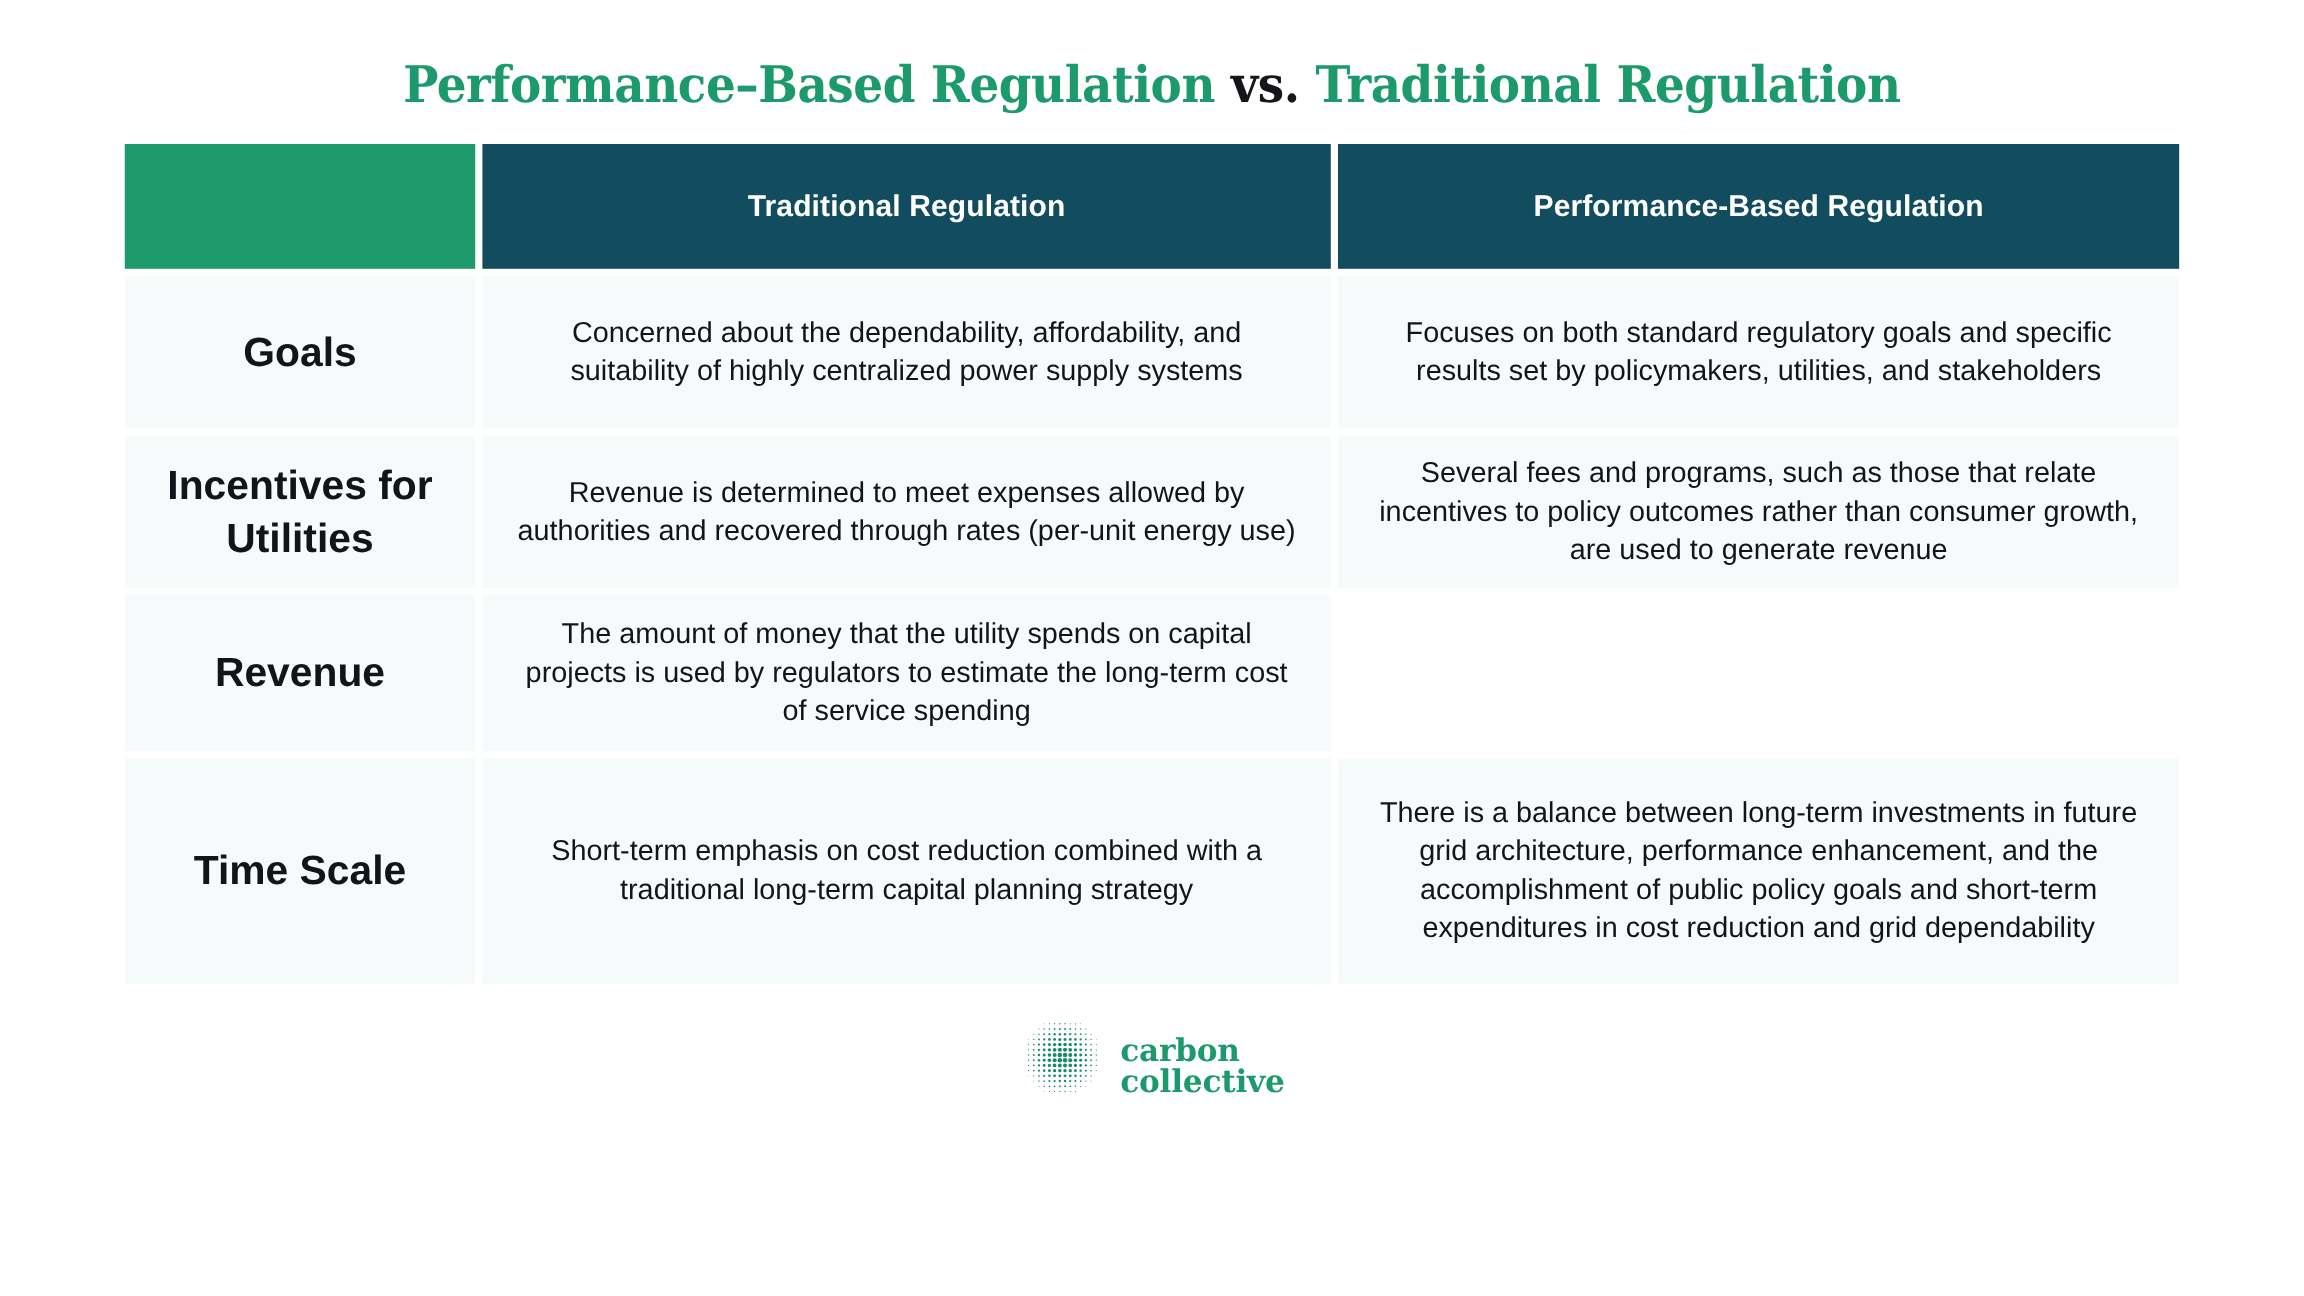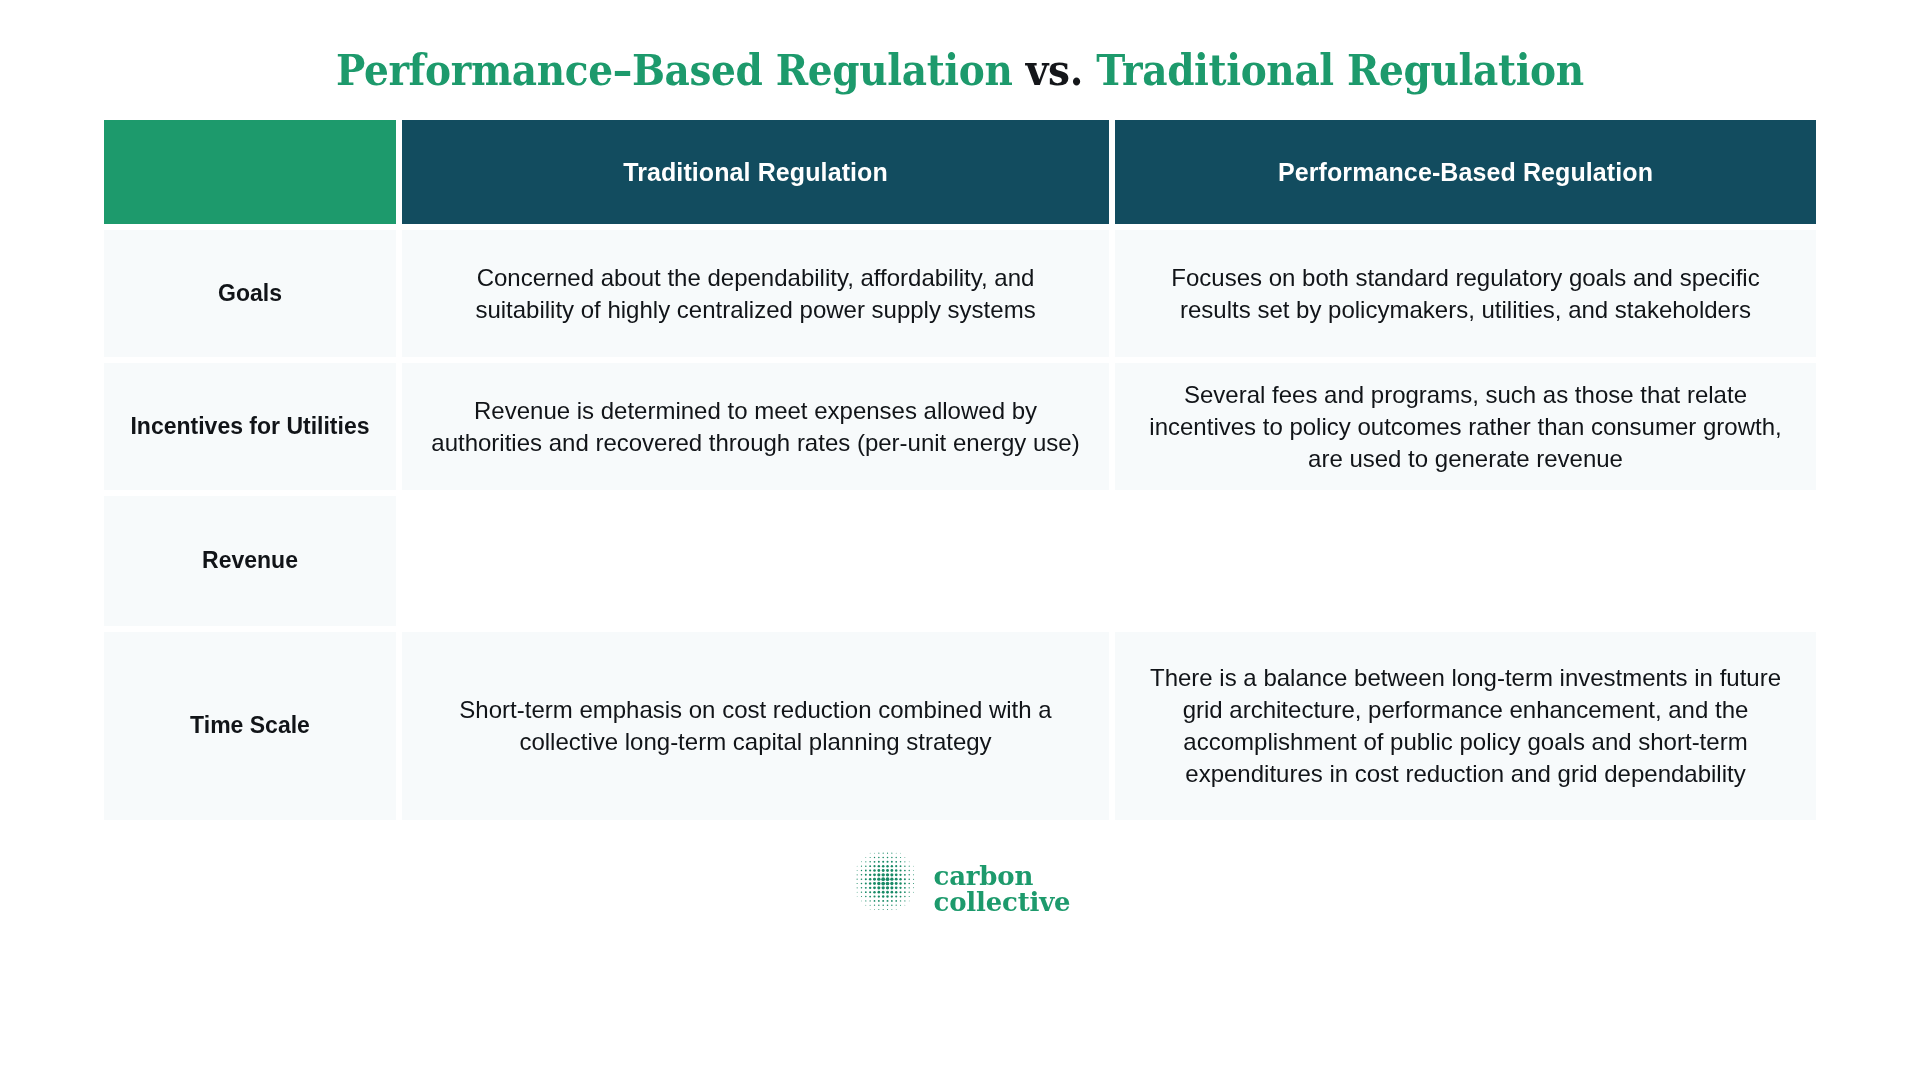--- a/index.html
+++ b/index.html
@@ -79,21 +79,21 @@
   
   .body-cell {
     background: #f7fafb;
     color: #111418;
     padding: 18px 26px;
     font-size: 24px;
     line-height: 1.33;
   }
   .label-cell {
     font-weight: bold;
-    font-size: 23px;
+    font-size: 34px;
     line-height: 1.3;
   }
 
   .row-goals .cell       { height: 127px; }
   .row-incentives .cell  { height: 127px; }
   .row-earnings .cell    { height: 130px; }
   .row-timescale .cell   { height: 188px; }
 
   
   .logo {
@@ -141,25 +141,26 @@
     </div>
 
     <div class="row row-incentives">
       <div class="cell col-label body-cell label-cell">Incentives for Utilities</div>
       <div class="cell col-trad body-cell">Revenue is determined to meet expenses allowed by authorities and recovered through rates (per-unit energy use)</div>
       <div class="cell col-pbr body-cell">Several fees and programs, such as those that relate incentives to policy outcomes rather than consumer growth, are used to generate revenue</div>
     </div>
 
     <div class="row row-earnings">
       <div class="cell col-label body-cell label-cell">Revenue</div>
+      <div class="cell col-trad body-cell">The amount of money that the utility spends on capital projects is used by regulators to estimate the long-term cost of service spending</div>
     </div>
 
     <div class="row row-timescale">
       <div class="cell col-label body-cell label-cell">Time Scale</div>
-      <div class="cell col-trad body-cell">Short-term emphasis on cost reduction combined with a collective long-term capital planning strategy</div>
+      <div class="cell col-trad body-cell">Short-term emphasis on cost reduction combined with a traditional long-term capital planning strategy</div>
       <div class="cell col-pbr body-cell">There is a balance between long-term investments in future grid architecture, performance enhancement, and the accomplishment of public policy goals and short-term expenditures in cost reduction and grid dependability</div>
     </div>
 
   </div>
 
   <div class="logo">
     <span class="logo-mark">
       <svg viewBox="0 0 100 100" width="70" height="70" aria-hidden="true">
         <g fill="#188a66" id="dots">
             <circle cx="28.80" cy="10.20" r="0.55"></circle>

